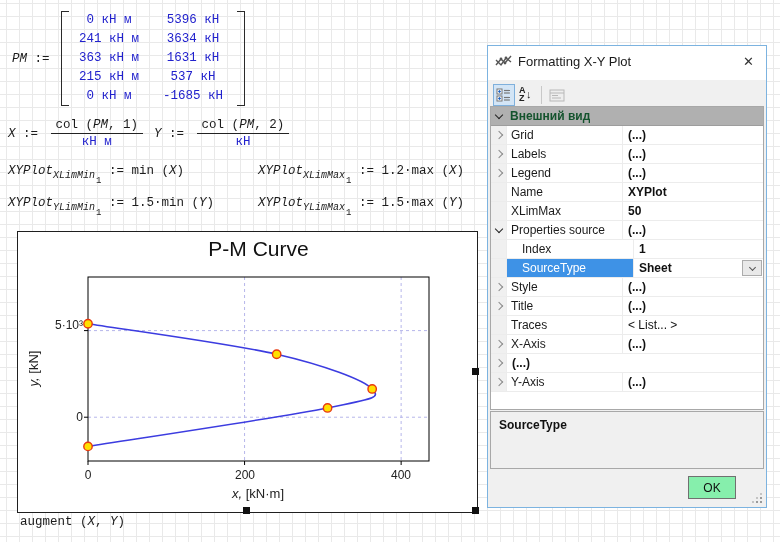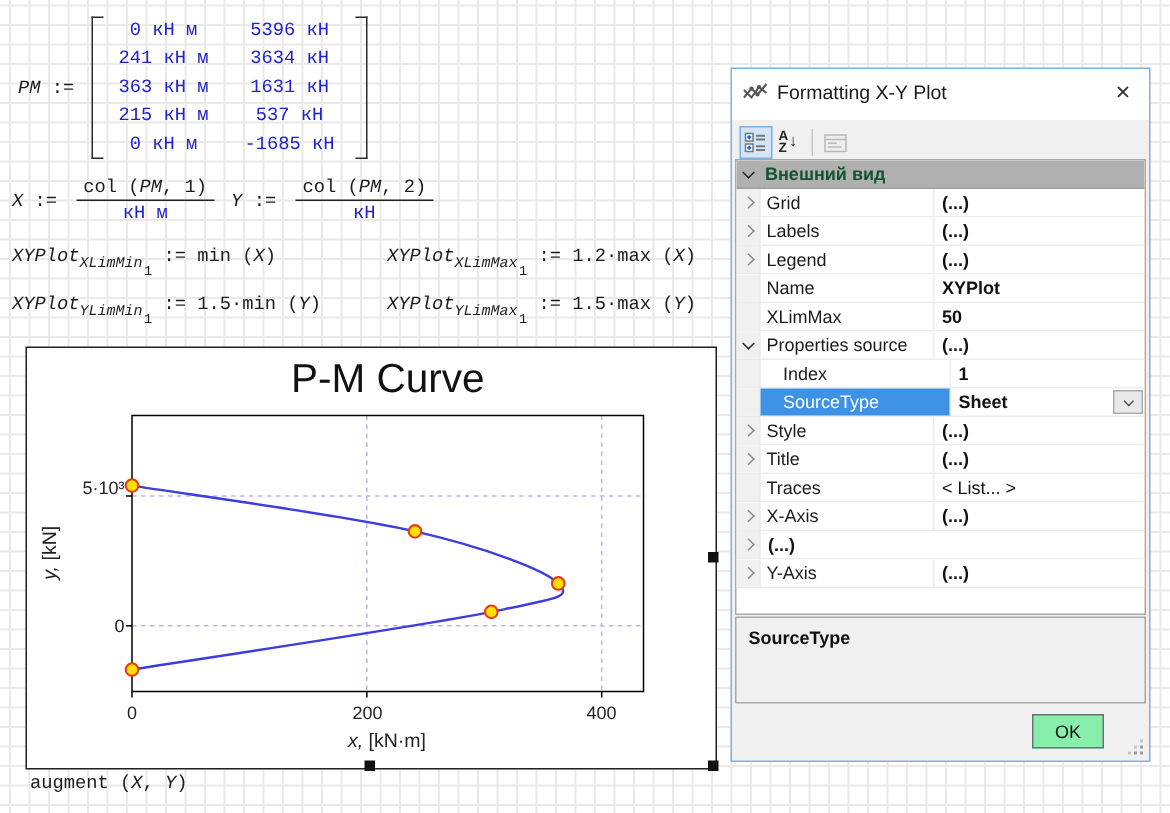--- a/index.html
+++ b/index.html
@@ -26,21 +26,21 @@
   .frac{display:inline-flex;flex-direction:column;text-align:center;margin:4px 5px;}
   .frac .num{padding:0 5px 1px;border-bottom:1.4px solid #222;}
   .frac .den{padding-top:1px;}
   sub.s1{font-size:10px;font-style:italic;vertical-align:-4px;}
   sub.s2{font-size:9px;vertical-align:-9px;margin-left:1px;}
   
   .region{position:absolute;left:17px;top:231px;width:459px;height:280px;
           border:1px solid #1f1f1f;background:#fff;box-sizing:content-box;}
   .region .handle{position:absolute;width:7px;height:7px;background:#111;}
   .plot-title{position:absolute;left:70px;top:5px;width:341px;text-align:center;
-              font-size:27px;color:#111;}
+              font-size:21px;color:#111;}
   .tick{position:absolute;font-size:12px;color:#222;}
   .tick.y{width:50px;text-align:right;}
   .tick.x{width:50px;text-align:center;}
   .axis-label{position:absolute;font-size:13px;color:#222;}
   .axis-label::first-letter{font-style:italic;}
   .ylab{left:-15px;top:129px;width:60px;text-align:center;transform:rotate(-90deg);}
   .xlab{left:140px;top:254px;width:200px;text-align:center;}
   
   .dialog{position:absolute;left:487px;top:45px;width:280px;height:463px;
           background:#f0f0f0;border:1px solid #7cb3e0;box-sizing:border-box;font-size:12px;}

